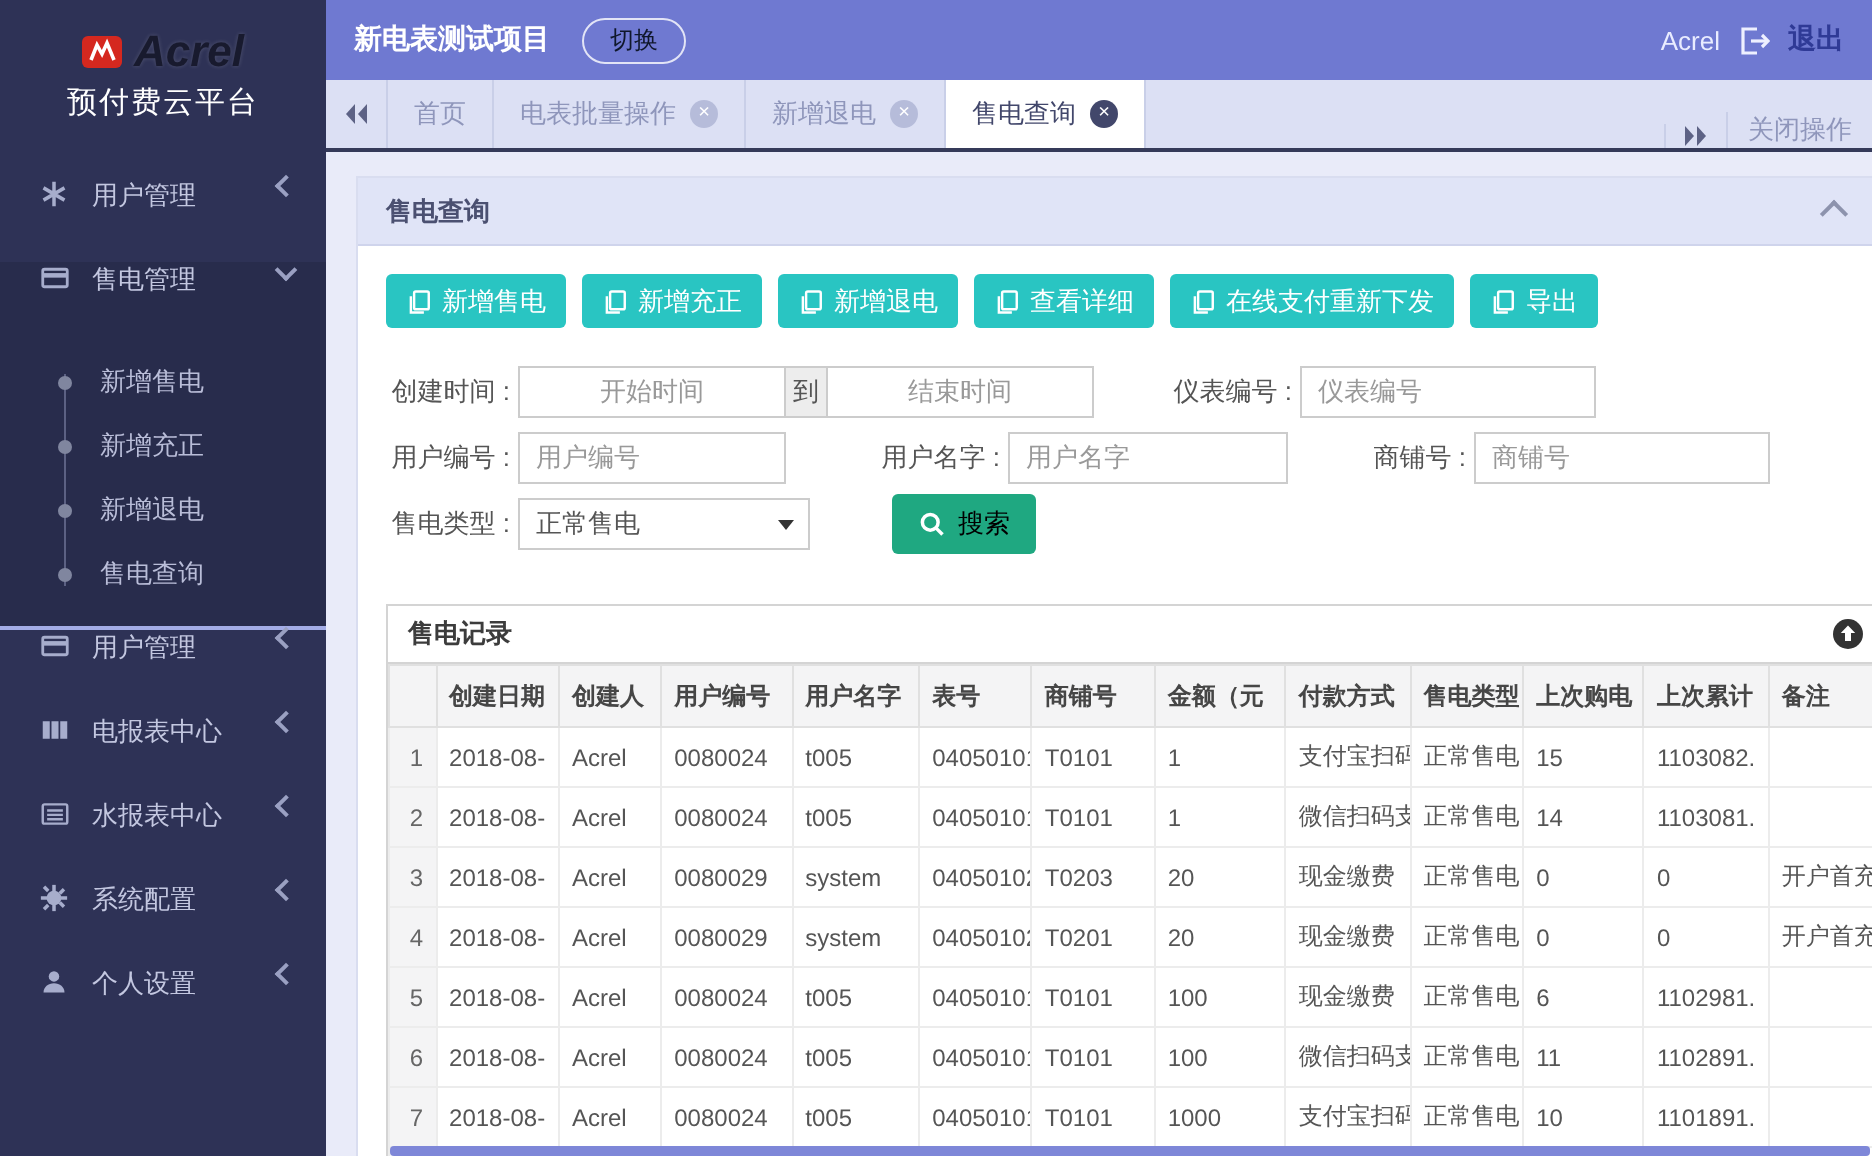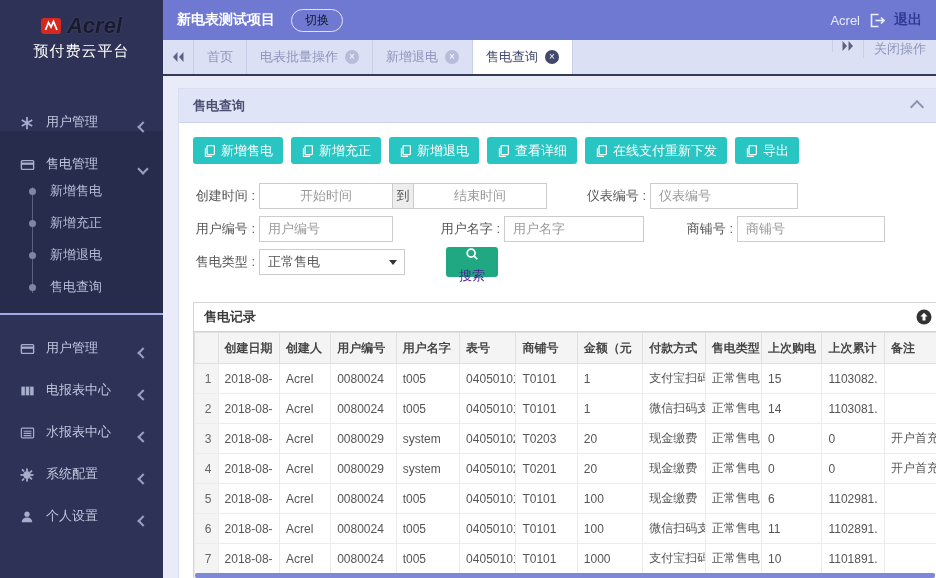--- a/index.html
+++ b/index.html
@@ -5,21 +5,21 @@
   html,body{margin:0;padding:0;}
   body{width:936px;height:578px;overflow:hidden;position:relative;
        font-family:"Liberation Sans","DejaVu Sans",sans-serif;background:#e9ebf9;}
   
   .sidebar{position:absolute;left:0;top:0;bottom:0;width:163px;background:#2e3256;z-index:6;}
   .logo-block{height:76px;padding-top:13px;text-align:center;}
   .logo-row{display:flex;align-items:center;justify-content:center;gap:5px;}
   .logo-text{font-size:22px;font-weight:bold;font-style:italic;color:#181a2e;
              text-shadow:0 0 2px rgba(255,255,255,.18);}
   .logo-sub{color:#fff;font-size:15px;margin-top:3px;letter-spacing:1px;}
-  .side-item{height:42px;display:flex;align-items:flex-end;padding:0 16px 0 20px;
+  .side-item{height:42px;display:flex;align-items:flex-start;padding:0 16px 0 20px;
              color:#c3c7e0;font-size:13px;cursor:pointer;}
   .side-item .s-icon{width:16px;height:16px;margin-right:10px;color:#a7adcc;display:flex;align-items:center;}
   .side-item .chev{margin-left:auto;}
   .chev{display:inline-block;width:6px;height:6px;border-color:#9aa0c2;border-style:solid;border-width:0;}
   .chev.left{border-left-width:2px;border-bottom-width:2px;transform:rotate(45deg);}
   .chev.down{border-right-width:2px;border-bottom-width:2px;transform:rotate(45deg);}
   .side-group.open{background:#282c4c;border-bottom:2px solid #a3ace6;}
   .submenu{position:relative;padding:2px 0 10px 0;}
   .submenu .rail{position:absolute;left:32px;top:14px;bottom:20px;width:1px;background:#5c6183;}
   .sub-item{height:32px;display:flex;align-items:center;padding-left:29px;color:#b9bdd8;
@@ -39,21 +39,21 @@
   .tabbar{position:absolute;left:163px;right:0;top:40px;height:34px;background:#dce0f4;
           border-bottom:2px solid #353a59;display:flex;align-items:stretch;z-index:5;box-sizing:content-box;}
   .tab-nav{width:30px;display:flex;align-items:center;justify-content:center;color:#5d6285;
            border-right:1px solid #c9cfe8;cursor:pointer;}
   .tab{display:flex;align-items:center;gap:7px;padding:0 13px;font-size:13px;color:#8f96bb;
        border-right:1px solid #c9cfe8;cursor:pointer;white-space:nowrap;}
   .tab.active{background:#fff;color:#42476b;}
   .tab-close{width:14px;height:14px;border-radius:50%;background:#b6bcda;color:#fff;
              font-size:10px;line-height:14px;text-align:center;cursor:pointer;}
   .tab.active .tab-close{background:#42476b;}
-  .tabbar-right{margin-left:auto;display:flex;align-items:flex-start;}
+  .tabbar-right{margin-left:auto;display:flex;align-items:flex-end;}
   .close-all{display:flex;align-items:center;padding:0 10px;font-size:13px;color:#8f96bb;
              border-left:1px solid #c9cfe8;cursor:pointer;white-space:nowrap;}
   
   .content{position:absolute;left:163px;top:76px;right:0;bottom:0;background:#e9ebf9;overflow:hidden;}
   .corner-caret{position:absolute;left:756px;top:8px;}
   .panel{position:absolute;left:15px;top:12px;width:800px;background:#fff;border:1px solid #d9ddf0;}
   .panel-header{height:33px;background:#e0e4f7;border-bottom:1px solid #cfd4ec;display:flex;
                 align-items:center;padding:0 14px;font-size:13px;font-weight:bold;color:#4b5071;position:relative;}
   .panel-chevron{position:absolute;left:733px;top:13px;width:8px;height:8px;
                  border-top:2px solid #8d93ad;border-left:2px solid #8d93ad;transform:rotate(45deg);}
@@ -70,22 +70,22 @@
           box-sizing:border-box;outline:none;background:#fff;}
   .finput::placeholder{color:#999;}
   .w146{width:134px;} .w140{width:140px;} .w148{width:148px;}
   .centered{text-align:center;}
   .addon{width:20px;height:26px;background:#ededed;border-top:1px solid #ccc;border-bottom:1px solid #ccc;
          display:flex;align-items:center;justify-content:center;font-size:13px;color:#555;box-sizing:border-box;}
   .select-box{width:146px;height:26px;border:1px solid #ccc;display:flex;align-items:center;
               padding:0 8px;font-size:13px;color:#555;position:relative;box-sizing:border-box;cursor:pointer;}
   .select-caret{position:absolute;right:7px;top:10px;width:0;height:0;border-left:4px solid transparent;
                 border-right:4px solid transparent;border-top:5px solid #333;}
-  .search-btn{margin-left:41px;height:30px;background:#1fa881;color:#4c1d95;border:none;border-radius:3px;
-              padding:0 13px;font-size:13px;display:flex;align-items:center;gap:6px;cursor:pointer;flex-direction:column;}
+  .search-btn{margin-left:41px;height:30px;background:#1fa881;color:#000000;border:none;border-radius:3px;
+              padding:0 13px;font-size:13px;display:flex;align-items:center;gap:6px;cursor:pointer;}
   
   .table-block{margin-top:24px;border:1px solid #d4d4d4;width:780px;background:#fff;}
   .table-title{height:28px;display:flex;align-items:center;padding:0 10px;font-size:13px;
                font-weight:bold;color:#3c3c3c;border-bottom:1px solid #d4d4d4;position:relative;}
   .circle-up{position:absolute;left:722px;top:6px;width:16px;height:16px;cursor:pointer;}
   .grid{border-collapse:collapse;table-layout:fixed;width:820px;font-size:12px;color:#555;}
   .grid th{background:#f4f4f5;font-weight:bold;color:#464646;height:30px;border:1px solid #e0e0e0;
            padding:0 6px;text-align:left;white-space:nowrap;overflow:hidden;}
   .grid td{height:29px;border:1px solid #ececec;padding:0 6px;white-space:nowrap;overflow:hidden;background:#fff;}
   .grid td.idx{background:#f4f4f5;text-align:right;color:#666;}

